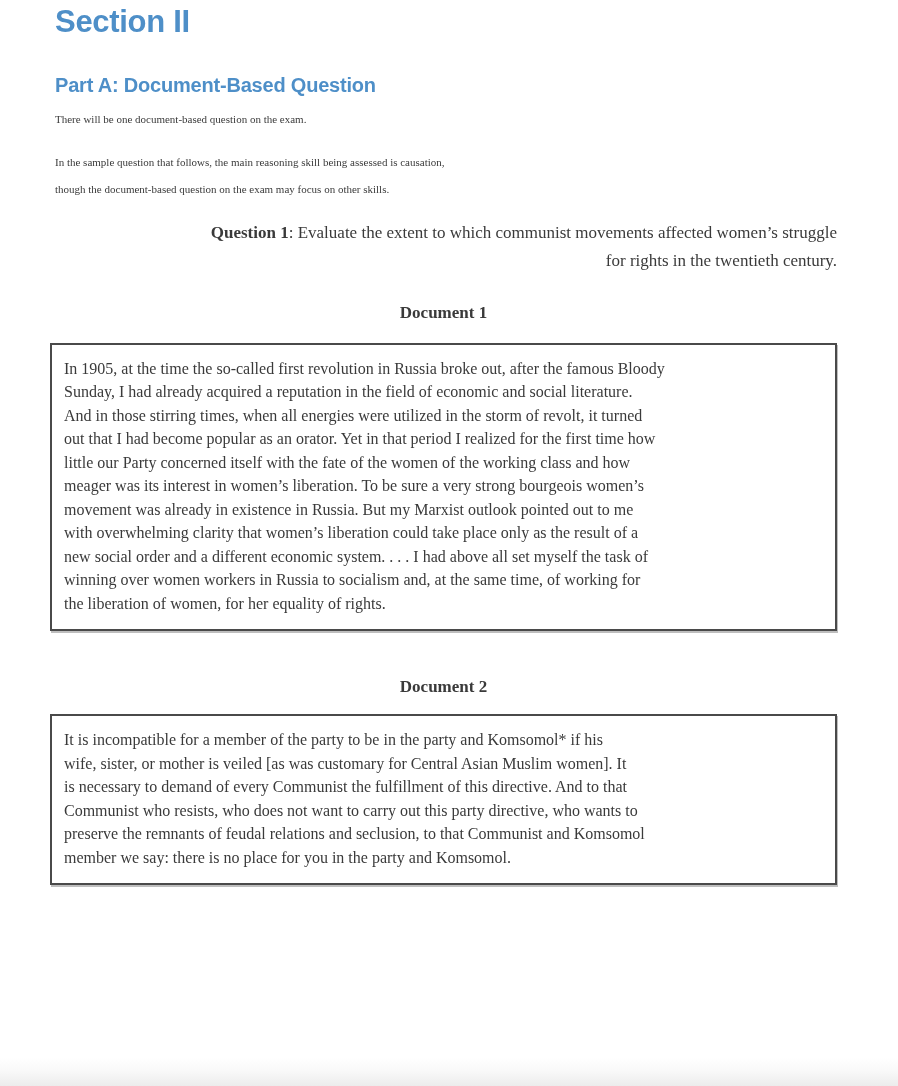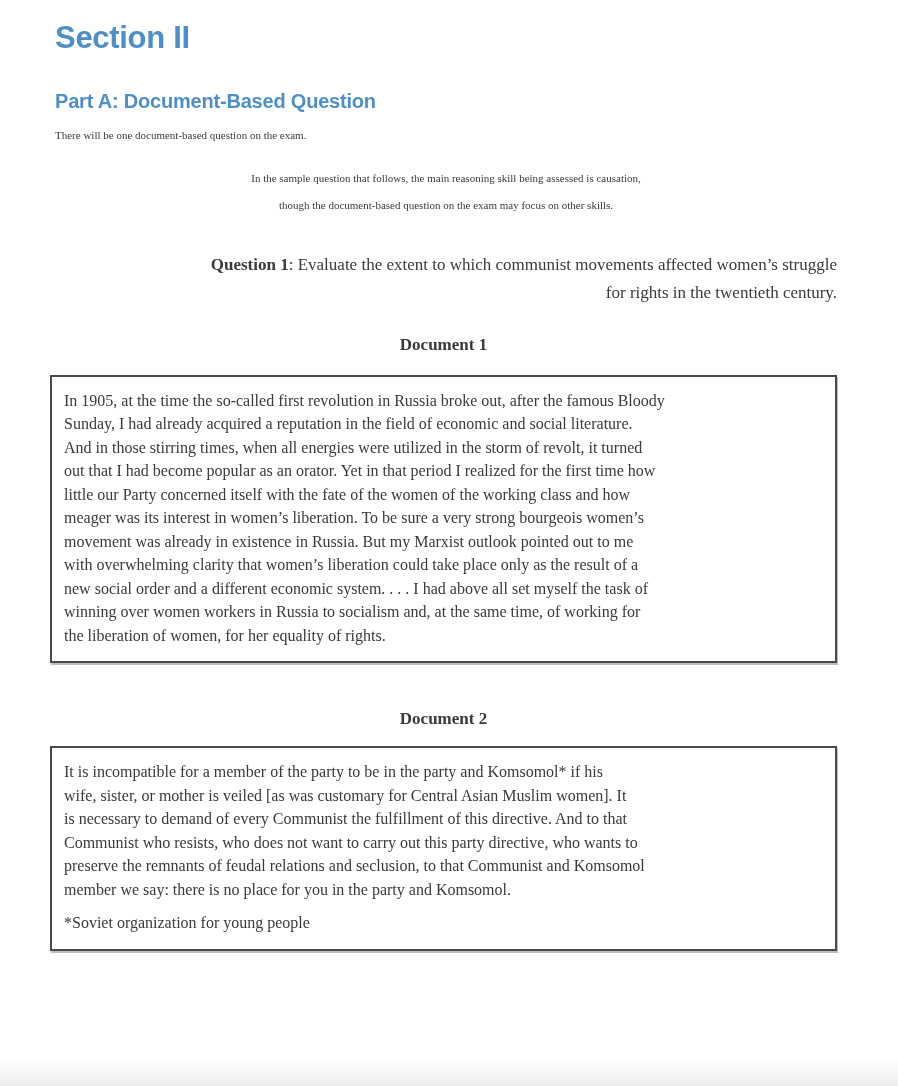--- a/index.html
+++ b/index.html
@@ -13,21 +13,21 @@
     background:#ffffff;
     overflow:hidden;
     position:relative;
     font-family:"Liberation Serif","DejaVu Serif",serif;
     color:var(--body-text,#3A3A3A);
   }
   .page{
     position:relative;
     width:787px;
     margin:0 61px 0 50px;
-    padding-top:20px;
+    padding-top:4px;
     box-sizing:border-box;
   }
   h1.section-title{
     font-family:"Liberation Sans","DejaVu Sans",sans-serif;
     font-weight:bold;
     font-size:31px;
     line-height:1.15;
     color:var(--heading-blue,#4E8FC8);
     margin:0 0 34px 5px;
     letter-spacing:-0.3px;
@@ -40,22 +40,21 @@
     color:var(--heading-blue,#4E8FC8);
     margin:0 0 9px 5px;
     letter-spacing:-0.2px;
   }
   p.intro{
     font-size:11px;
     line-height:27px;
     margin:0 0 16px 5px;
   }
   p.intro.second{
-    margin-bottom:32px;
-    text-align:center;
+    margin-bottom:16px;
   }
   p.question{
     font-size:17px;
     line-height:28px;
     margin:0 0 28px 5px;
     text-align:right;
   }
   p.question strong{font-weight:bold;}
   .prewrap{white-space:pre-line;}
   .doc-label{
@@ -124,18 +123,17 @@
 
   <div class="doc-label doc2-label-gap">Document 2</div>
 
   <div class="doc-box">
     <p class="prewrap">It is incompatible for a member of the party to be in the party and Komsomol* if his
 wife, sister, or mother is veiled [as was customary for Central Asian Muslim women]. It
 is necessary to demand of every Communist the fulfillment of this directive. And to that
 Communist who resists, who does not want to carry out this party directive, who wants to
 preserve the remnants of feudal relations and seclusion, to that Communist and Komsomol
 member we say: there is no place for you in the party and Komsomol.</p>
-    <p class="prewrap">*Soviet organization for young people</p>
   </div>
 
 </div>
 
 <div class="page-bottom"></div>
 
 </body></html>

